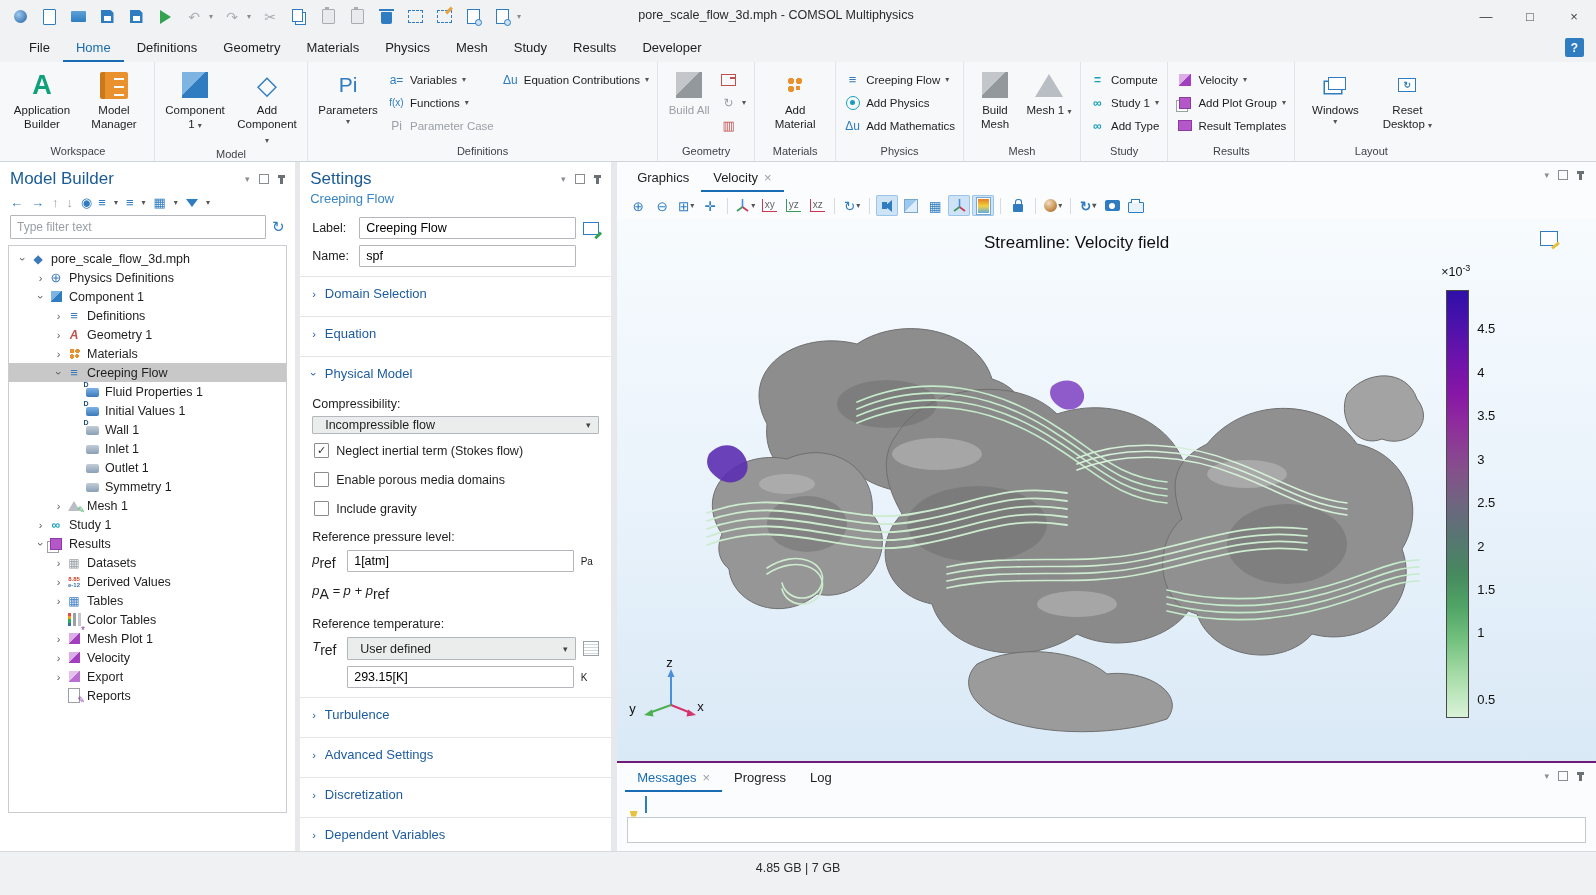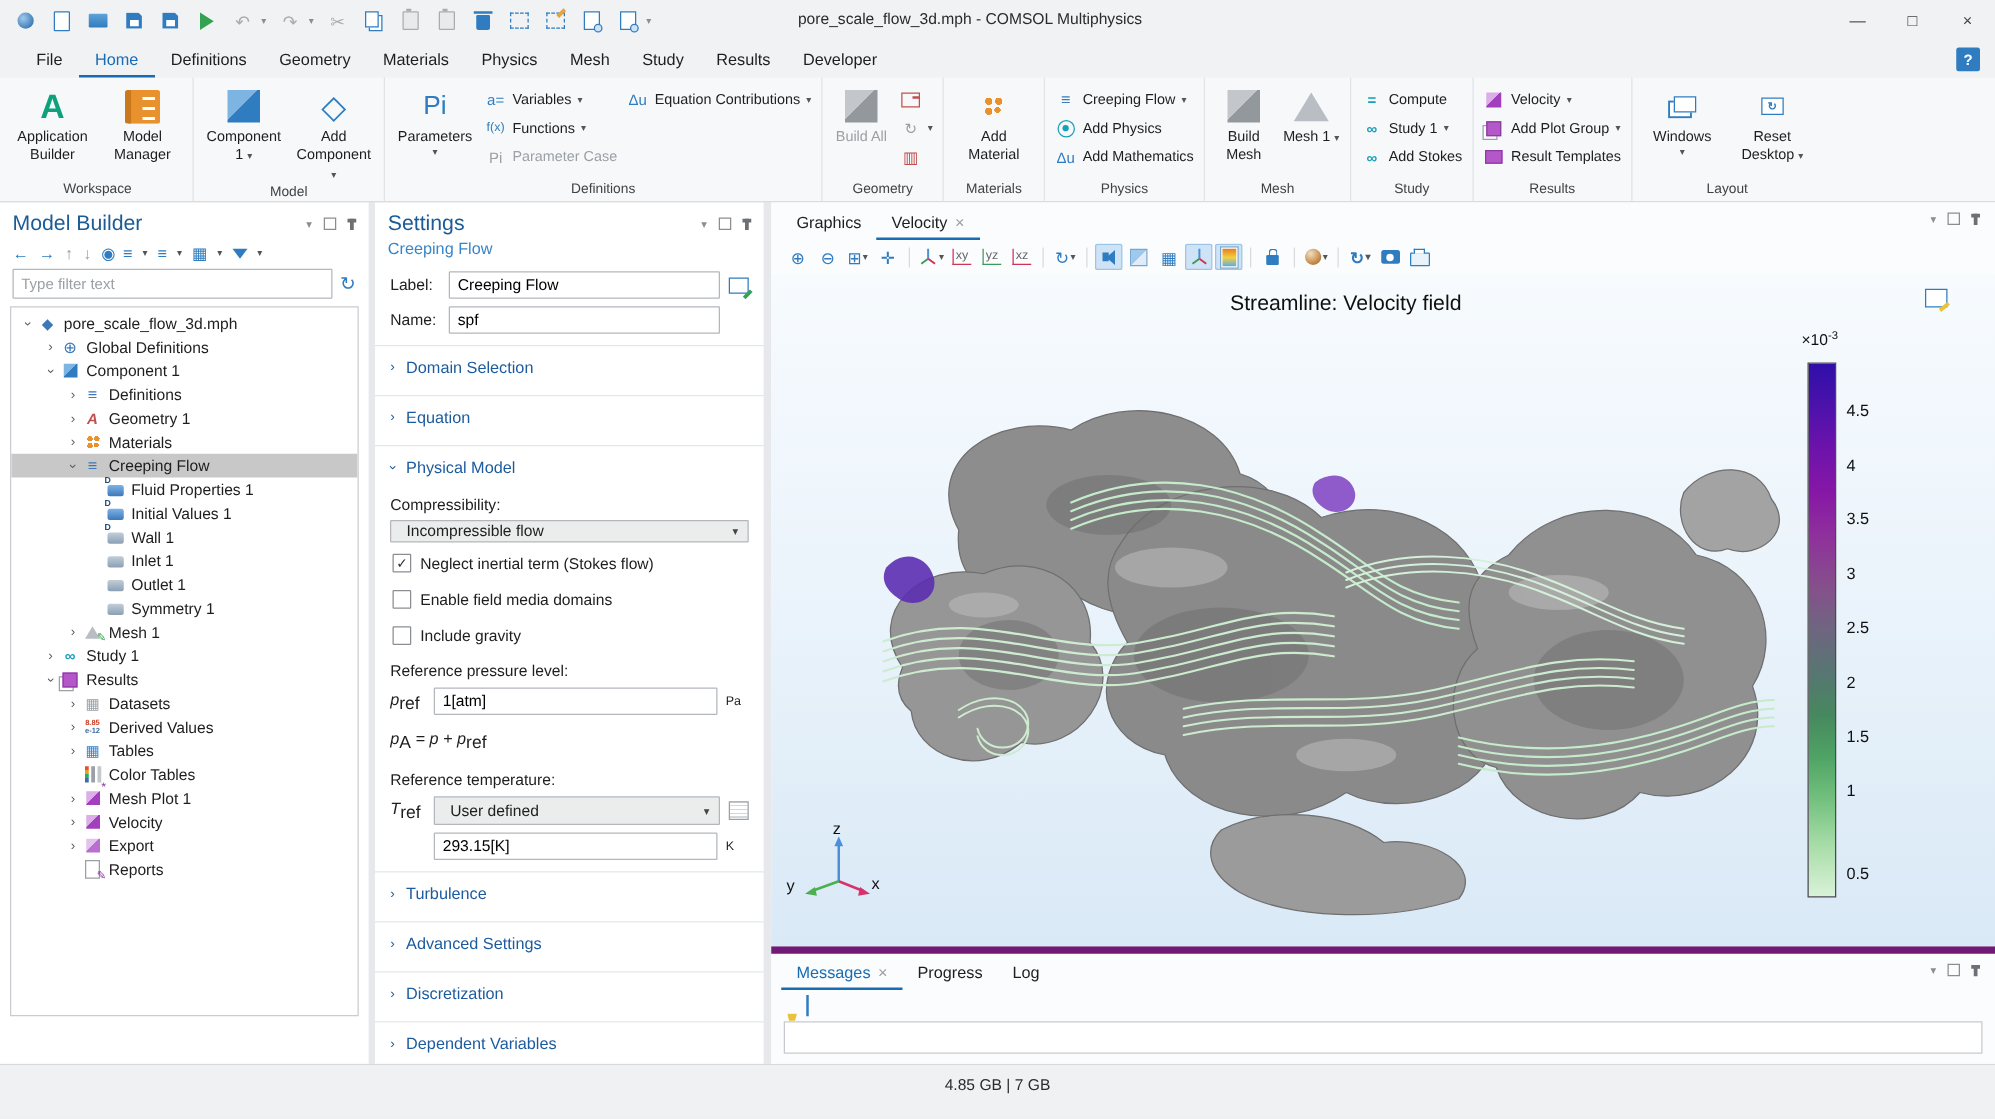--- a/index.html
+++ b/index.html
@@ -182,21 +182,21 @@
   .cicon{position:absolute;right:38px;top:12px;width:16px;height:13px;border:1.5px solid #2f7cc0;background:#fff}
   .cicon::after{content:'';position:absolute;right:-3px;bottom:-2px;width:9px;height:3px;background:#e8c23d;transform:rotate(-40deg)}
   .cbar{position:absolute;left:829px;top:71px;width:21px;height:426px;border:1px solid #4a4a4a;
     background:linear-gradient(180deg,#2f0fa8 0%,#4c12ab 8%,#6d13ab 16%,#8617a6 24%,#8f2f9c 32%,#85508b 42%,#6e6680 50%,#577672 58%,#47885f 66%,#4fa465 74%,#74c17f 82%,#a5dba6 90%,#d9f3d8 100%)}
   .cexp{position:absolute;left:824px;top:44px;font-size:12.5px;color:#101010}
   .cexp sup{font-size:9px}
   .ctick{position:absolute;left:860px;font-size:13px;color:#101010;transform:translateY(-50%)}
   .triad{position:absolute;left:14px;top:440px;width:76px;height:76px}
   .triad .al{position:absolute;font-size:13px;color:#101010}
   
-  .msgs{height:88px;border-top:6px solid #701a75;background:#fbfcfd;display:flex;flex-direction:column}
+  .msgs{height:88px;border-top:2px solid #701a75;background:#fbfcfd;display:flex;flex-direction:column}
   .mtabs{height:29px;display:flex;align-items:stretch;padding-left:8px;position:relative}
   .mtab{display:flex;align-items:center;gap:6px;padding:0 12px;font-size:13px}
   .mtab.active{color:#176cb3;box-shadow:inset 0 -2px 0 #176cb3}
   .mtools{height:24px;display:flex;align-items:center;gap:10px;padding:0 12px}
   .i-broom{width:3px;height:11px;background:#b5884f;transform:rotate(38deg);position:relative;margin:0 3px}
   .i-broom::after{content:'';position:absolute;bottom:-5px;left:-2.5px;width:8px;height:6px;background:#e8c23d;clip-path:polygon(0 0,100% 0,80% 100%,20% 100%)}
   .i-msgw{width:15px;height:11px;border:1.5px solid #2f7cc0;background:#fff;position:relative}
   .i-msgw::before{content:'';position:absolute;left:1px;right:1px;top:1px;height:2px;background:#9cc3e8}
   .msg-box{flex:1;margin:1px 10px 8px;border:1px solid #c6cacf;background:#fff}
   
@@ -438,21 +438,21 @@
           <span class="si txtic teal" style="font-weight:bold">=</span>
           <span>Compute</span>
         </div>
         <div class="sb">
           <span class="si txtic teal" style="font-weight:bold">∞</span>
           <span>Study 1</span>
             <span class="ddv">▾</span>
         </div>
         <div class="sb">
           <span class="si txtic teal" style="font-weight:bold">∞</span>
-          <span>Add Stokes</span>
+          <span>Add Type</span>
         </div>
       </div>
     </div>
     <div class="rg-l">Study</div>
   </div>
 
   <div class="rg">
     <div class="rg-c">
       <div class="scol">
         <div class="sb">
@@ -534,21 +534,21 @@
     </div>
     <div class="tree-box">
       <div class="trow" style="padding-left:6px">
         <span class="arr open">›</span>
         <span class="ti t-mph">◆</span>
         <span class="tl">pore_scale_flow_3d.mph</span>
       </div>
       <div class="trow" style="padding-left:24px">
         <span class="arr">›</span>
         <span class="ti t-globe">⊕</span>
-        <span class="tl">Global Definitions</span>
+        <span class="tl">Physics Definitions</span>
       </div>
       <div class="trow" style="padding-left:24px">
         <span class="arr open">›</span>
         <span class="ti">
             <span class="t-cub"></span>
           </span>
         <span class="tl">Component 1</span>
       </div>
       <div class="trow" style="padding-left:42px">
         <span class="arr">›</span>
@@ -740,21 +740,21 @@
     <div class="dd">
       <span class="ddtxt">Incompressible flow</span>
       <span class="ddarr">▾</span>
     </div>
     <div class="cbr">
       <span class="cb">✓</span>
       <span>Neglect inertial term (Stokes flow)</span>
     </div>
     <div class="cbr">
       <span class="cb"></span>
-      <span>Enable field media domains</span>
+      <span>Enable porous media domains</span>
     </div>
     <div class="cbr">
       <span class="cb"></span>
       <span>Include gravity</span>
     </div>
 
     <div class="flabel" style="">Reference pressure level:</div>
     <div class="form-row">
       <span class="sym"><span>p</span><sub>ref</sub></span>
       <input value="1[atm]" style="">

